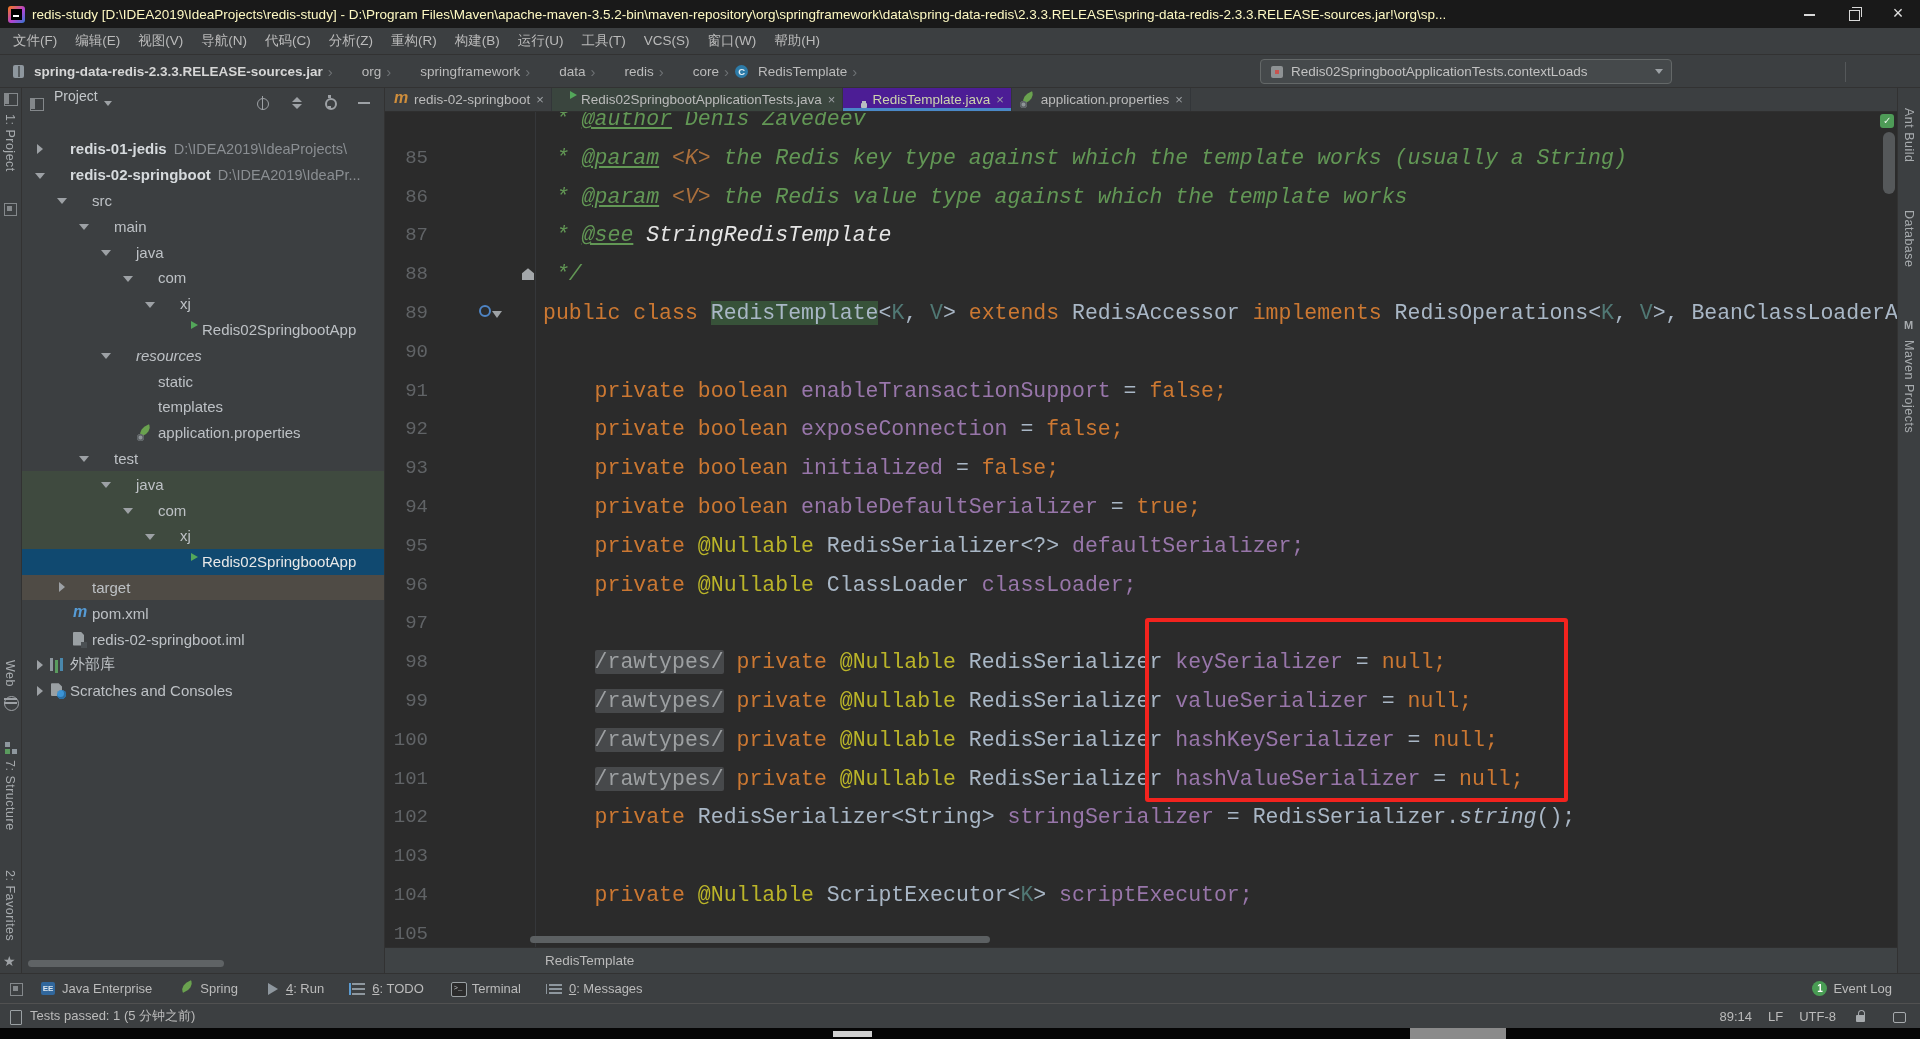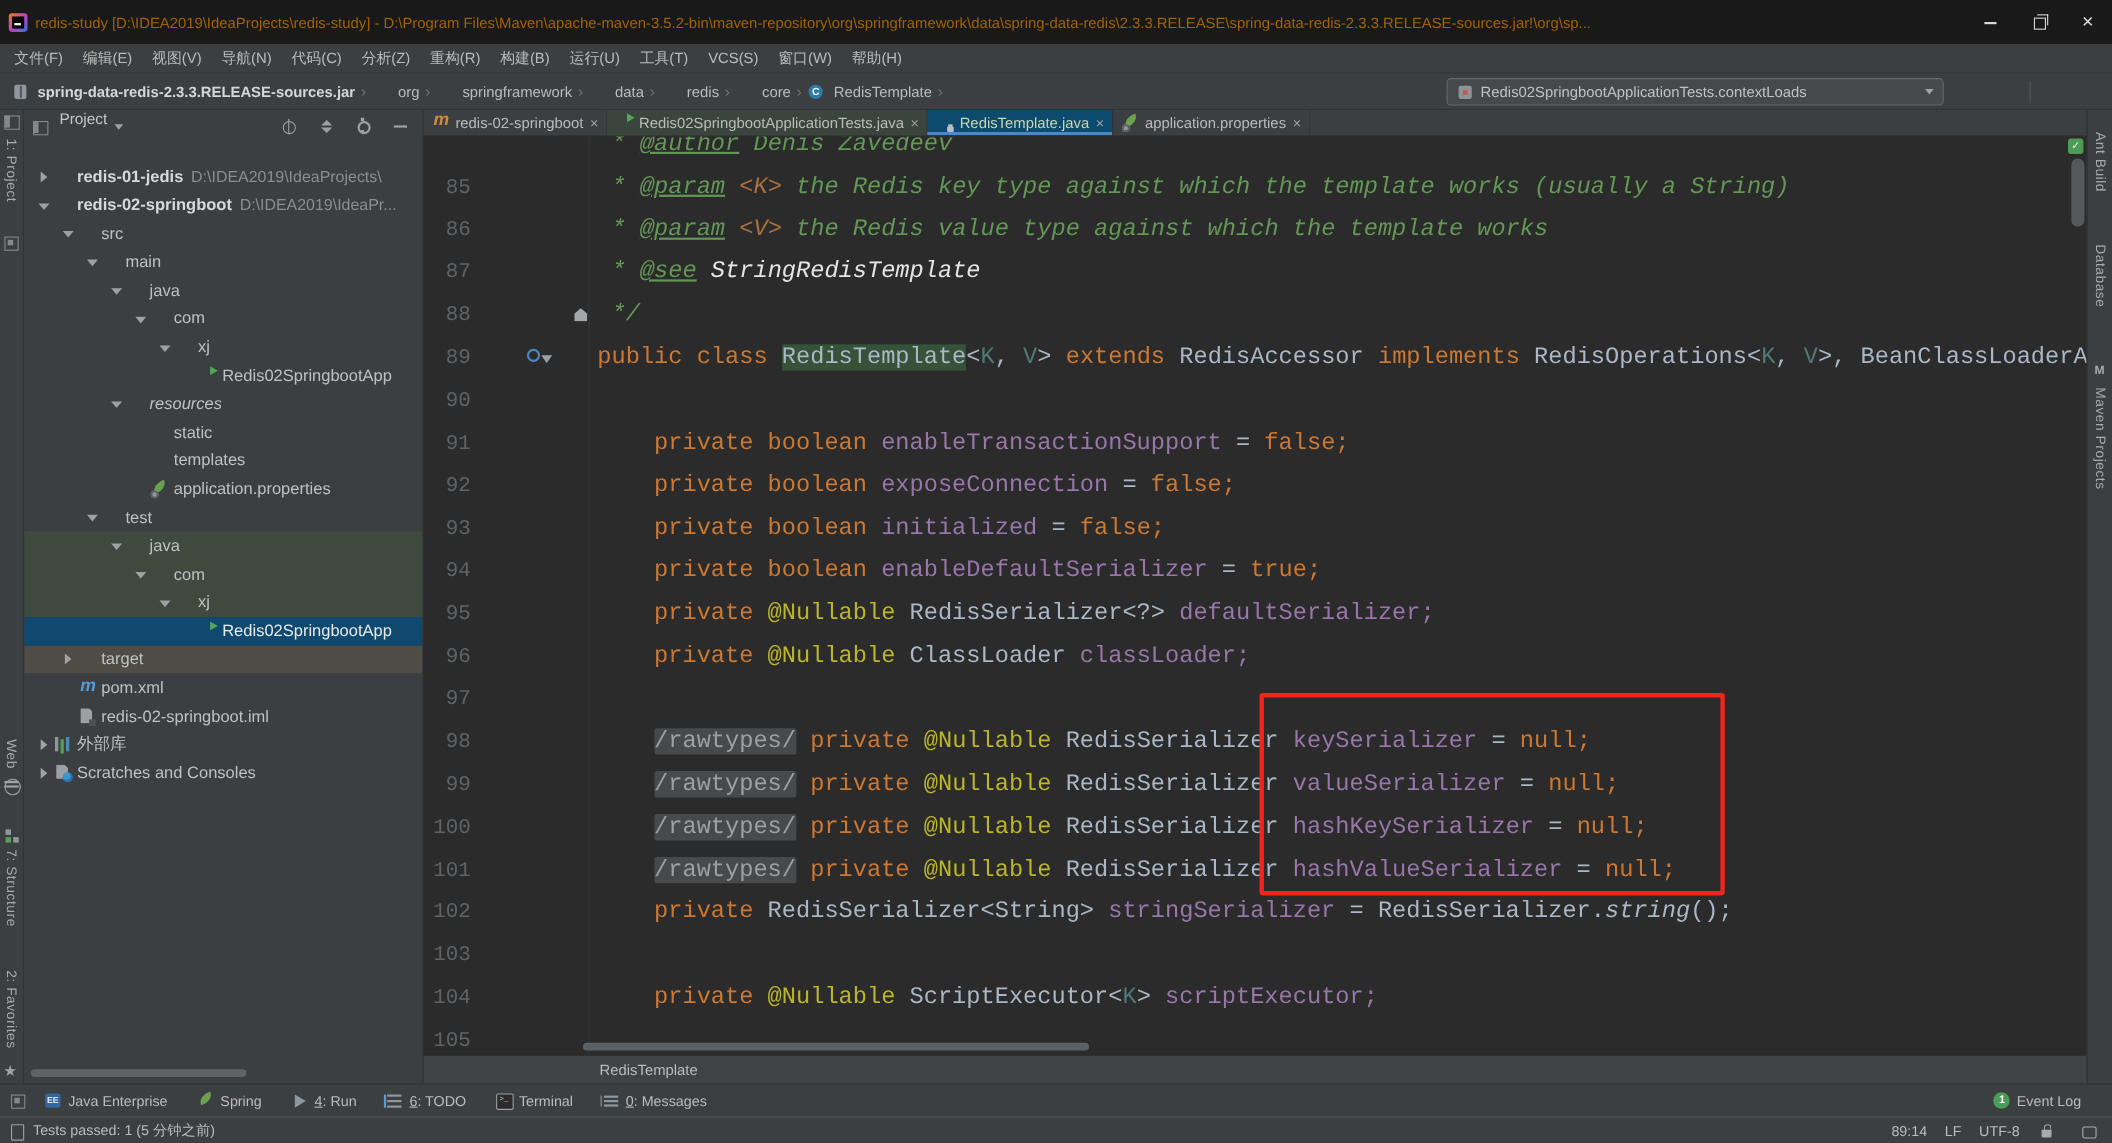--- a/index.html
+++ b/index.html
@@ -1,21 +1,21 @@
 <!DOCTYPE html>
 <html><head>
 <meta charset="utf-8">
 <style>
   *{margin:0;padding:0;box-sizing:border-box}
   html,body{width:1920px;height:1039px;overflow:hidden;background:#2b2b2b;
     font-family:"Liberation Sans","DejaVu Sans",sans-serif;-webkit-font-smoothing:antialiased}
   .window{position:relative;width:1920px;height:1039px;background:#3c3f41;color:#bbb}
 
   
-  .titlebar{height:40px;background:#191919;display:flex;align-items:center;color:#a16207;font-size:13.5px}
+  .titlebar{height:28px;background:#191919;display:flex;align-items:center;color:#fef9c3;font-size:13.5px}
   .app-logo{width:17px;height:17px;margin:0 7px 0 8px;border-radius:3px;flex:none;
     background:linear-gradient(135deg,#f97a12 0%,#b442d0 55%,#3177d2 100%);position:relative}
   .app-logo::after{content:"";position:absolute;left:3px;top:3px;width:11px;height:11px;background:#000;}
   .app-logo::before{content:"";position:absolute;z-index:2;left:5px;top:9px;width:6px;height:2px;background:#fff}
   .title-text{white-space:nowrap;overflow:hidden;flex:1 1 auto}
   .win-controls{display:flex;flex:none;height:28px}
   .wc{width:44px;height:28px;position:relative;cursor:pointer}
   .wc-min::after{content:"";position:absolute;left:16px;top:14px;width:11px;height:1.5px;background:#d8d8d8}
   .wc-max::before{content:"";position:absolute;left:17px;top:10px;width:9px;height:9px;border:1.2px solid #d8d8d8}
   .wc-max::after{content:"";position:absolute;left:20px;top:7px;width:9px;height:9px;border-top:1.2px solid #d8d8d8;border-right:1.2px solid #d8d8d8}
@@ -25,21 +25,21 @@
   .menubar{height:27px;background:#3c3f41;display:flex;align-items:center;font-size:13.5px;color:#bbb;border-bottom:1px solid #323232;padding-left:4px}
   .menu-item{padding:0 9px;line-height:26px;white-space:nowrap;cursor:default}
 
   
   .navbar{height:33px;background:#3c3f41;border-bottom:1px solid #323232;position:relative;display:flex;align-items:center;font-size:13.5px}
   .crumbs{display:flex;align-items:center;padding-left:10px;white-space:nowrap;overflow:hidden;max-width:1225px}
   .crumb{display:flex;align-items:center;color:#bbb;cursor:pointer}
   .crumb.bold .crumb-label{font-weight:bold;color:#d6d6d6}
   .crumb-label{margin-left:2px}
   .crumb-sep{color:#6e7275;margin:0 5px;font-size:15px}
-  .run-combo{position:absolute;left:1315px;top:4px;width:452px;height:25px;border:1px solid #646868;border-radius:4px;
+  .run-combo{position:absolute;left:1260px;top:4px;width:412px;height:25px;border:1px solid #646868;border-radius:4px;
     background:#45494b;display:flex;align-items:center;padding:0 8px;cursor:pointer}
   .run-combo .lbl{flex:1;overflow:hidden;white-space:nowrap;color:#c2c2c2}
   .combo-arrow{width:0;height:0;border-left:4px solid transparent;border-right:4px solid transparent;border-top:5px solid #9da2a6;margin-left:6px}
   .sep-v{position:absolute;left:1845px;top:7px;width:1px;height:20px;background:#55585a}
 
   
   .main{display:flex;height:885px;position:relative}
   .stripe{width:22px;background:#3c3f41;position:relative;flex:none}
   .stripe-left{border-right:1px solid #323232}
   .stripe-right{width:23px;border-left:1px solid #323232}
@@ -131,21 +131,21 @@
   .i-mvn-stripe::before{content:"M";position:absolute;left:3px;top:1px;color:#a7abae;font-size:11px;font-weight:bold}
   .i-evt{width:15px;height:15px;border-radius:50%;background:#499c54;color:#fff;font-size:10px;font-weight:bold;
      text-align:center;line-height:15px;display:inline-block;margin-right:6px}
 
   
   .editor-col{flex:1;display:flex;flex-direction:column;min-width:0;background:#2b2b2b}
   .tabbar{height:24px;background:#3c3f41;display:flex;font-size:13.5px;flex:none;border-bottom:1px solid #2f2f2f}
   .tab{display:flex;align-items:center;padding:0 7px;border-right:1px solid #333639;color:#bbb;cursor:pointer;white-space:nowrap}
   .tab .close{margin-left:6px;color:#9da1a5;font-size:13px}
   .tab.scope-test{background:#3a453e}
-  .tab.active{background:#0c4a6e;color:#ccd4ae;box-shadow:inset 0 -3px 0 #4a88c7}
+  .tab.active{background:#4c1d95;color:#ccd4ae;box-shadow:inset 0 -3px 0 #4a88c7}
   .editor-body{position:relative;height:835px;overflow:hidden;background:#2b2b2b;flex:none;
     font-family:"Liberation Mono","DejaVu Sans Mono",monospace;font-size:21.5px}
   .gutter-line{position:absolute;left:150px;top:0;bottom:0;width:1px;background:#35373a}
   .code-lines{position:absolute;left:0;right:0;top:-12px}
   .cline{position:relative;height:38.8px;line-height:38.8px}
   .lnum{position:absolute;left:0;width:43px;text-align:right;color:#606366;font-size:19px;cursor:pointer}
   .ltext{position:absolute;left:158px;top:0;white-space:pre;cursor:text}
   .tk-kw{color:#cc7832}
   .tk-def{color:#a9b7c6}
   .tk-ind{color:#a9b7c6}

